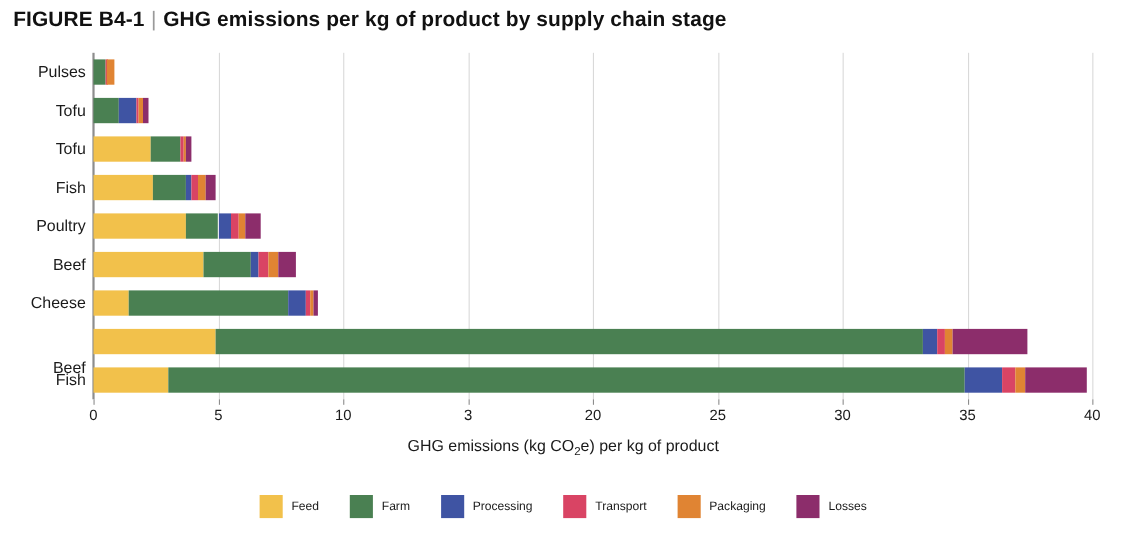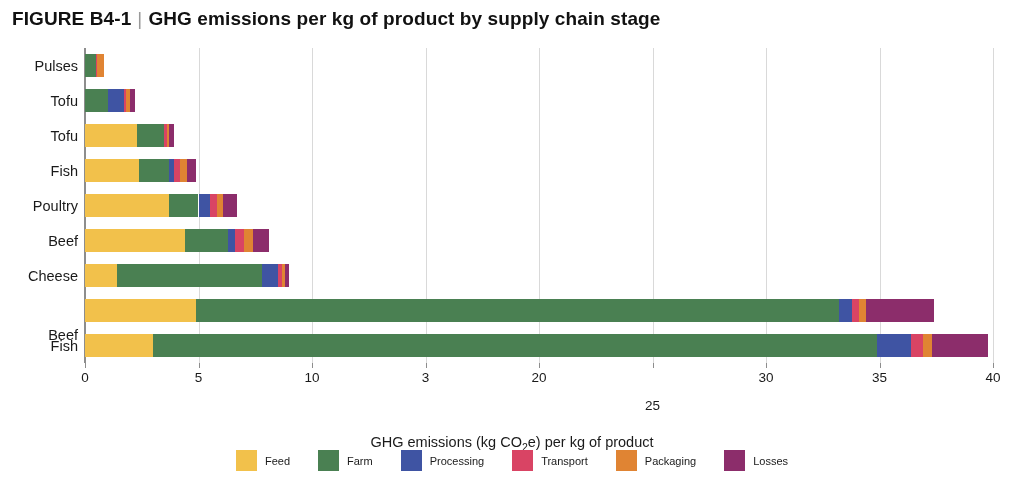--- a/index.html
+++ b/index.html
@@ -57,21 +57,21 @@
     position:absolute;top:0;width:1px;height:5px;background:#8d8d8d;
   }
   .ticklabel{
     position:absolute;top:7px;
     font-size:13.5px;color:#1a1a1a;
     transform:translateX(-50%);
     white-space:nowrap;
   }
   .xtitle{
     position:absolute;left:0;right:0;top:398px;
-    text-align:center;font-size:14.5px;color:#1a1a1a;margin-top:36px;
+    text-align:center;font-size:14.5px;color:#1a1a1a;
   }
   .xtitle sub{font-size:10.5px;}
 
   
   .legend{
     position:absolute;left:0;right:0;top:450px;
     display:flex;justify-content:center;align-items:center;
     gap:28px;
   }
   .legend-item{display:flex;align-items:center;gap:8px;}
@@ -184,21 +184,21 @@
       <div class="ticklabel" style="left: 0px;">0</div>
       <div class="tick" style="left: 113.5px;"></div>
       <div class="ticklabel" style="left: 113.5px;">5</div>
       <div class="tick" style="left: 227px;"></div>
       <div class="ticklabel" style="left: 227px;">10</div>
       <div class="tick" style="left: 340.5px;"></div>
       <div class="ticklabel" style="left: 340.5px;">3</div>
       <div class="tick" style="left: 454px;"></div>
       <div class="ticklabel" style="left: 454px;">20</div>
       <div class="tick" style="left: 567.5px;"></div>
-      <div class="ticklabel" style="left: 567.5px; margin-top: 28px;">25</div>
+      <div class="ticklabel" style="left: 567.5px;">25</div>
       <div class="tick" style="left: 681px;"></div>
       <div class="ticklabel" style="left: 681px;">30</div>
       <div class="tick" style="left: 794.5px;"></div>
       <div class="ticklabel" style="left: 794.5px;">35</div>
       <div class="tick" style="left: 908px;"></div>
       <div class="ticklabel" style="left: 908px;">40</div>
     </div>
 
   <div class="xtitle">
     <span>GHG emissions (kg CO</span><sub>2</sub><span>e) per kg of product</span>

